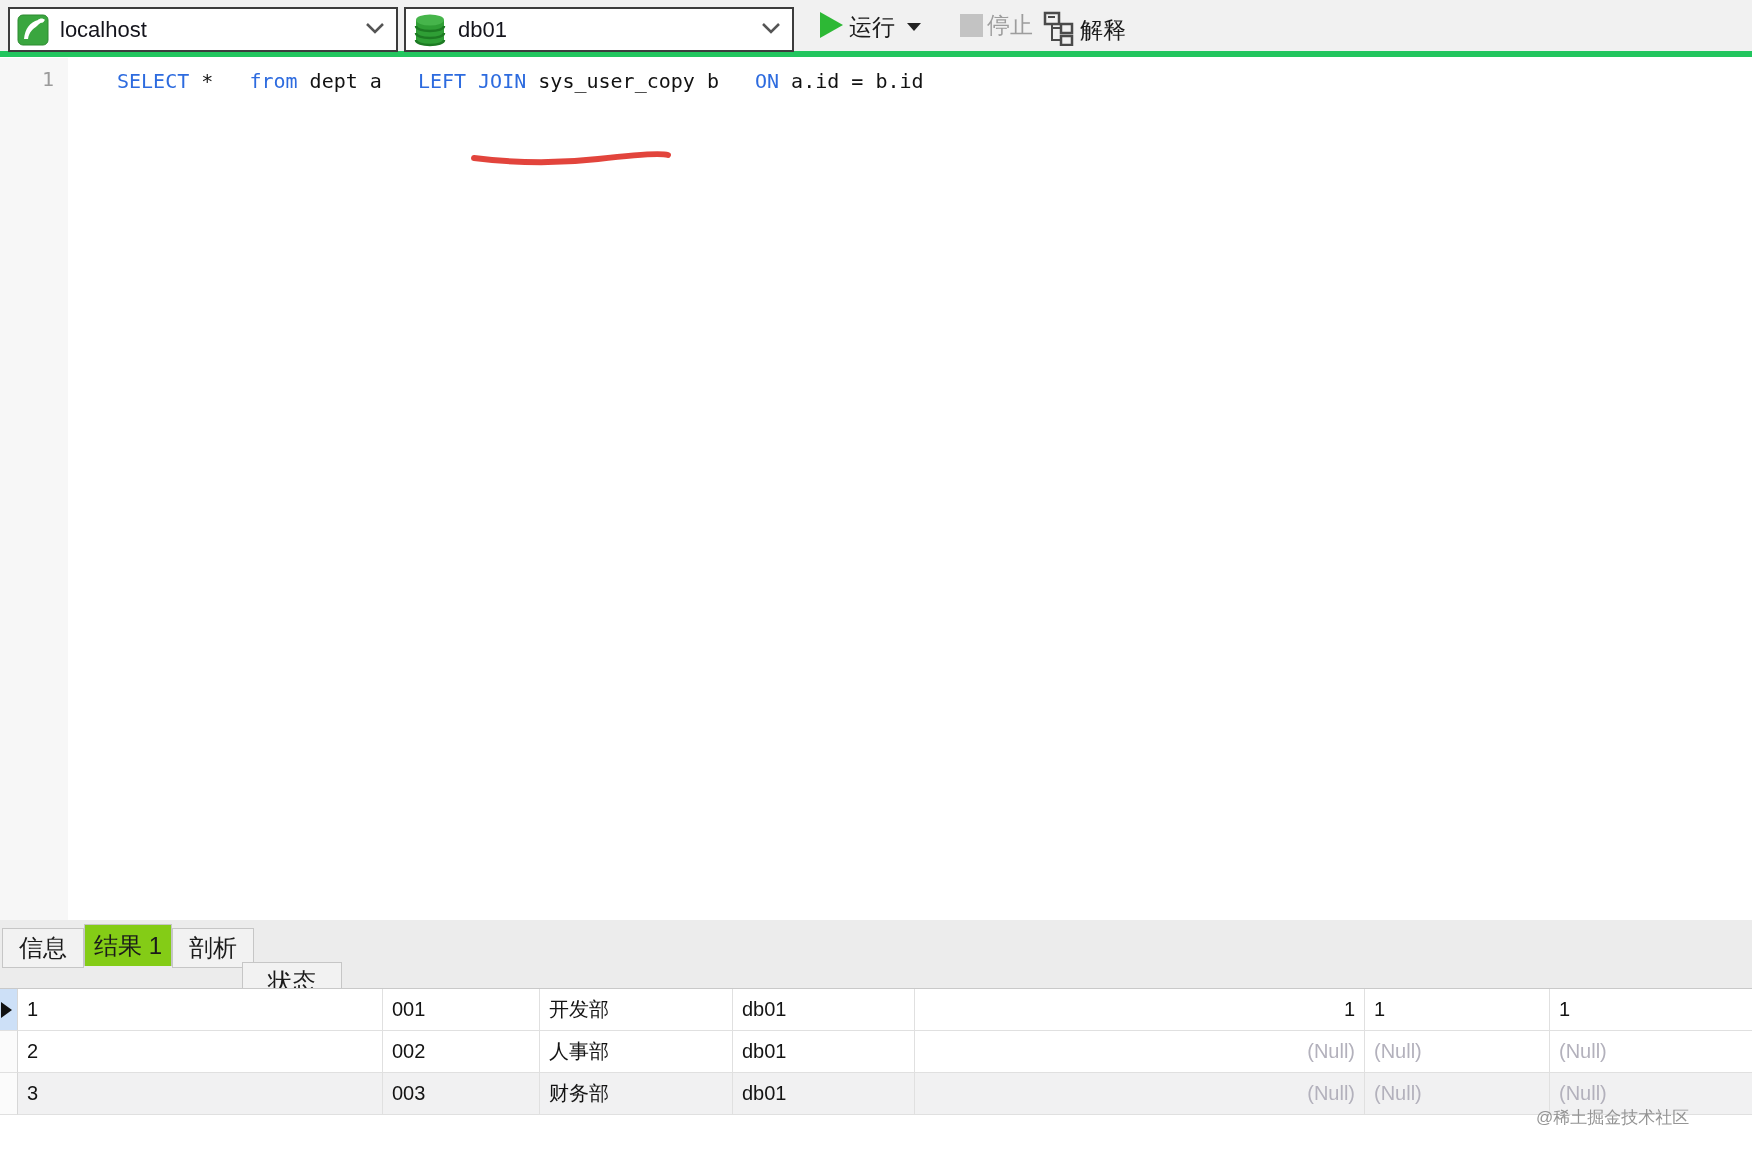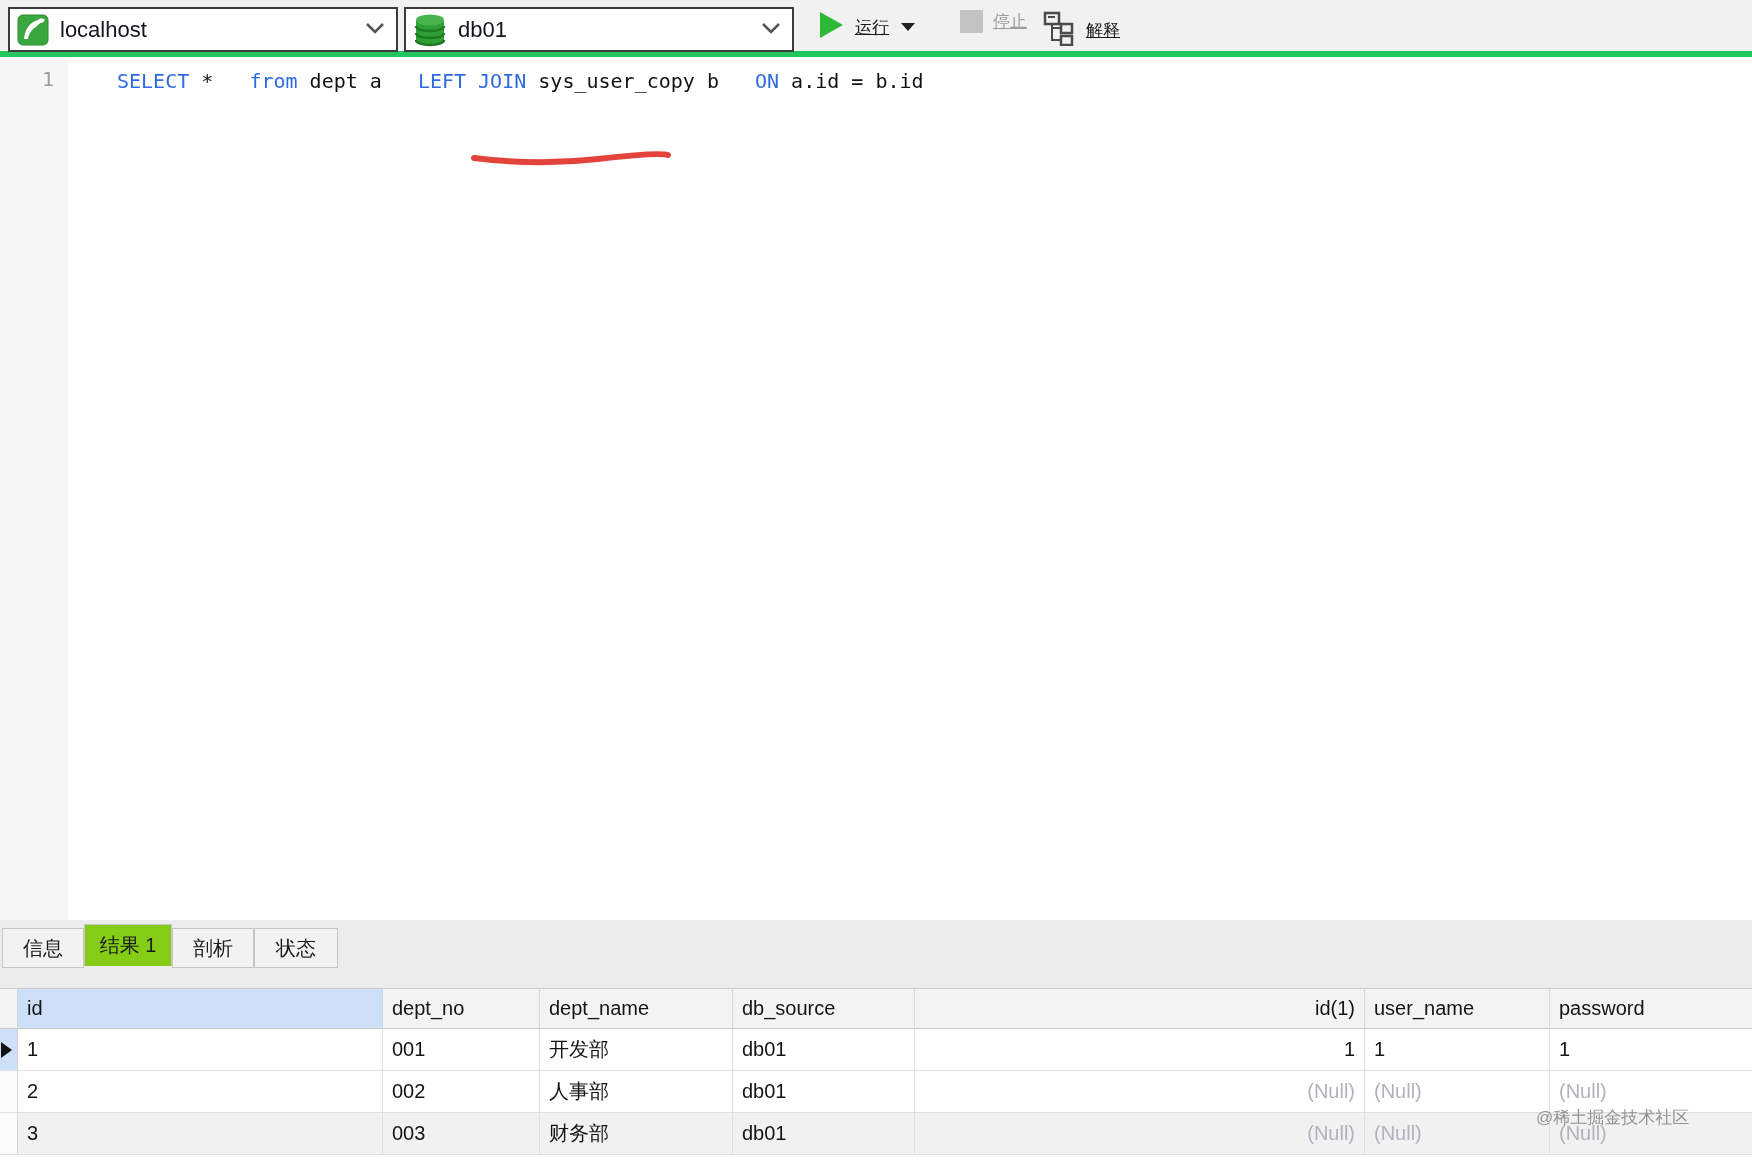--- a/index.html
+++ b/index.html
@@ -11,41 +11,41 @@
              background:#f1f1f1; border-bottom:6px solid #22c55e; }
   .combo { position:absolute; top:7px; height:45px; background:#fff;
            border:2px solid #3c3c3c; display:flex; align-items:center; }
   .combo.connection { left:8px;  width:390px; }
   .combo.database   { left:404px; width:390px; }
   .combo .cicon { margin-left:7px; display:flex; align-items:center; }
   .combo .ctext { margin-left:11px; font-size:22px; color:#14141c; }
   .combo .chev { position:absolute; right:10px; top:12px; }
 
   .tool-btn { position:absolute; top:10px; display:flex; align-items:center; cursor:default; }
-  .tool-label { font-size:17px; color:#1b1b1b; margin-left:10px;text-decoration:underline; }
+  .tool-label { font-size:23px; color:#1b1b1b; margin-left:4px; }
   .tool-btn.disabled .tool-label { color:#9d9d9d; }
   .run-caret { margin-left:12px; width:0; height:0; border-left:7px solid transparent;
                border-right:7px solid transparent; border-top:8px solid #222; }
   .stop-square { width:23px; height:23px; background:#c3c3c3; }
 
   
   .editor { position:absolute; left:0; top:58px; width:1752px; height:862px; background:#fff; }
   .gutter { position:absolute; left:0; top:0; width:68px; height:100%; background:#f7f7f7; }
   .line-no { position:absolute; top:9px; right:14px; font-size:20px; color:#9b9b9b;
              font-family:"DejaVu Sans Mono", monospace; }
   .sql-line { position:absolute; left:93px; top:8px; font-family:"DejaVu Sans Mono", monospace;
               font-size:20px; white-space:pre; line-height:30px; color:#121212; }
   .sql-line .kw { color:#2d6bdf;margin-left:24px; }
   .red-mark { position:absolute; left:468px; top:88px; pointer-events:none; }
 
   
   .splitter { position:absolute; left:0; top:920px; width:1752px; height:8px; background:#ececec; }
   .tabbar { position:absolute; left:0; top:928px; width:1752px; height:60px; background:#ececec; }
   .tab { position:absolute; top:0; height:40px; background:#f2f2f2; border:1px solid #c6c6c6;
-         display:flex; align-items:center; justify-content:center; font-size:20px; color:#1a1a1a; }
+         display:flex; align-items:center; justify-content:center; font-size:24px; color:#1a1a1a; }
   .tab.active { top:-4px; height:42px; background:#84cc16; border-bottom:none; z-index:2; }
 
   
   .grid { position:absolute; left:0; top:988px; width:1752px; height:172px; background:#fff;
           border-top:1px solid #c9c9c9; font-size:20px; color:#141414; }
   .grow { display:flex; }
   .gcell { flex:none; border-right:1px solid #e0e0e0; border-bottom:1px solid #e0e0e0;
            padding:0 9px; display:flex; align-items:center; overflow:hidden; white-space:nowrap; }
   .header .gcell { height:40px; background:#f3f3f3; border-right:1px solid #d7d7d7;
                    border-bottom:1px solid #c9c9c9; }
@@ -149,36 +149,26 @@
 <div class="tabbar">
     <div class="tab" style="left: 2px; width: 82px;">
       <span>信息</span>
     </div>
     <div class="tab active" style="left: 84px; width: 88px;">
       <span>结果 1</span>
     </div>
     <div class="tab" style="left: 172px; width: 82px;">
       <span>剖析</span>
     </div>
-    <div class="tab" style="left: 254px; width: 84px;">
+    <div class="tab" style="left: 242px; width: 100px; margin-top: 34px;">
       <span>状态</span>
     </div>
   </div>
 
 <div class="grid">
-  <div class="grow header">
-      <div class="rowgutter"></div>
-      <div class="gcell selected" style="width: 365px;">id</div>
-      <div class="gcell" style="width: 157px;">dept_no</div>
-      <div class="gcell" style="width: 193px;">dept_name</div>
-      <div class="gcell" style="width: 182px;">db_source</div>
-      <div class="gcell right" style="width: 450px;">id(1)</div>
-      <div class="gcell" style="width: 185px;">user_name</div>
-      <div class="gcell" style="width: 204px;">password</div>
-    </div>
   <div id="grid-body">
       <div class="grow datarow current">
         <div class="rowgutter">
           <span class="row-arrow"></span>
         </div>
         <div class="gcell" style="width: 365px;">1</div>
         <div class="gcell" style="width: 157px;">001</div>
         <div class="gcell" style="width: 193px;">开发部</div>
         <div class="gcell" style="width: 182px;">db01</div>
         <div class="gcell right" style="width: 450px;">1</div>

